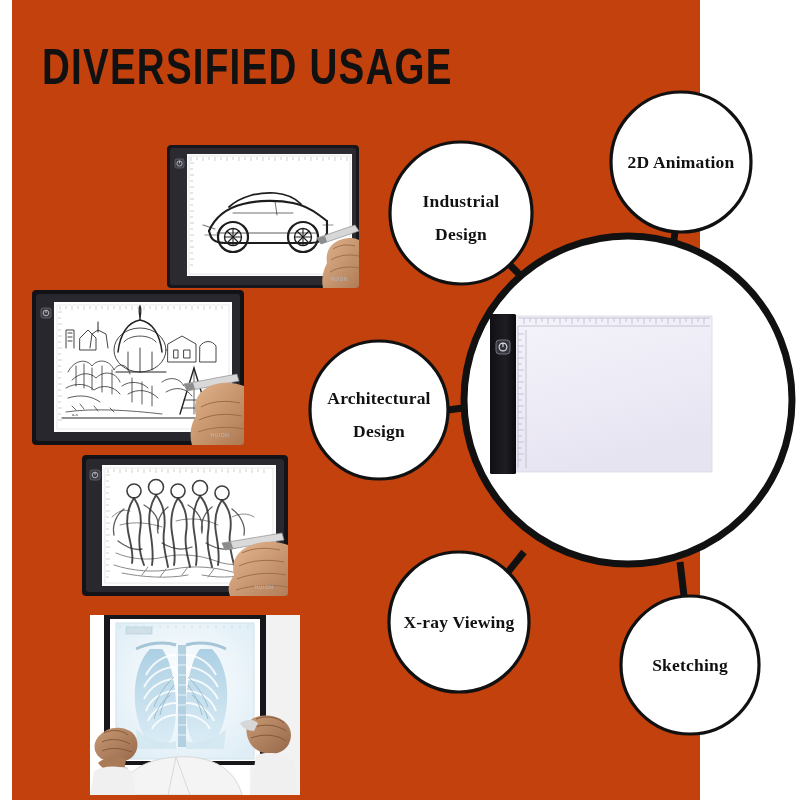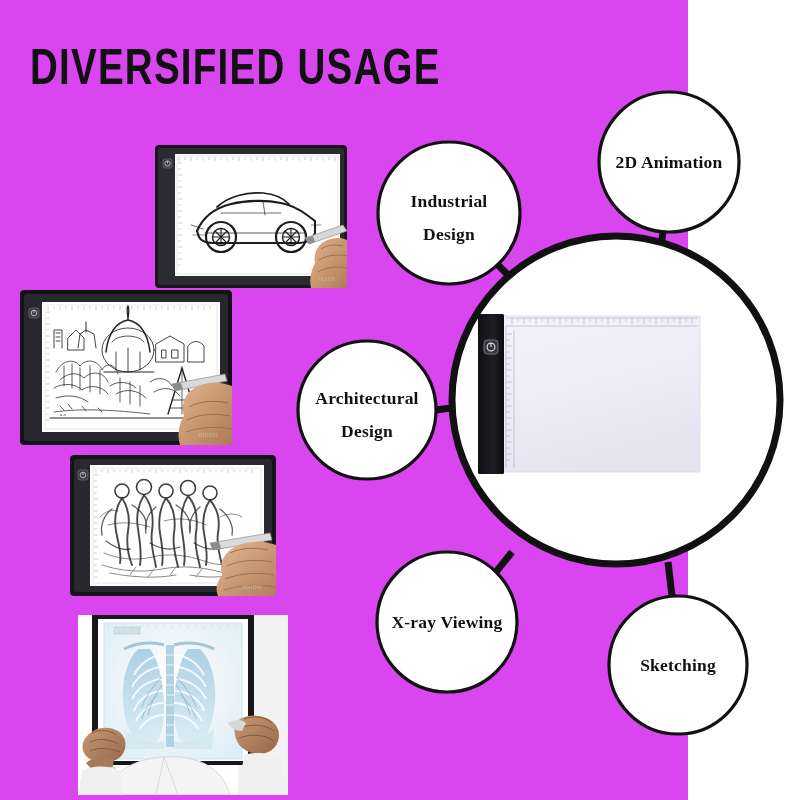--- a/index.html
+++ b/index.html
@@ -11,24 +11,24 @@
     width: 800px;
     height: 800px;
     position: relative;
     overflow: hidden;
     font-family: "Liberation Serif", serif;
     -webkit-font-smoothing: antialiased;
   }
 
   #stage {
     position: absolute;
-    left: 0; top: 0;
+    left: 12px; top: 0;
     width: 688px;
     height: 800px;
-    background: #d946ef;
+    background: #c2410c;
   }
 
   
   .page-title {
     position: absolute;
     left: 30px;
     top: 39px;
     font-family: "Liberation Sans", sans-serif;
     font-weight: 700;
     font-size: 47px;

